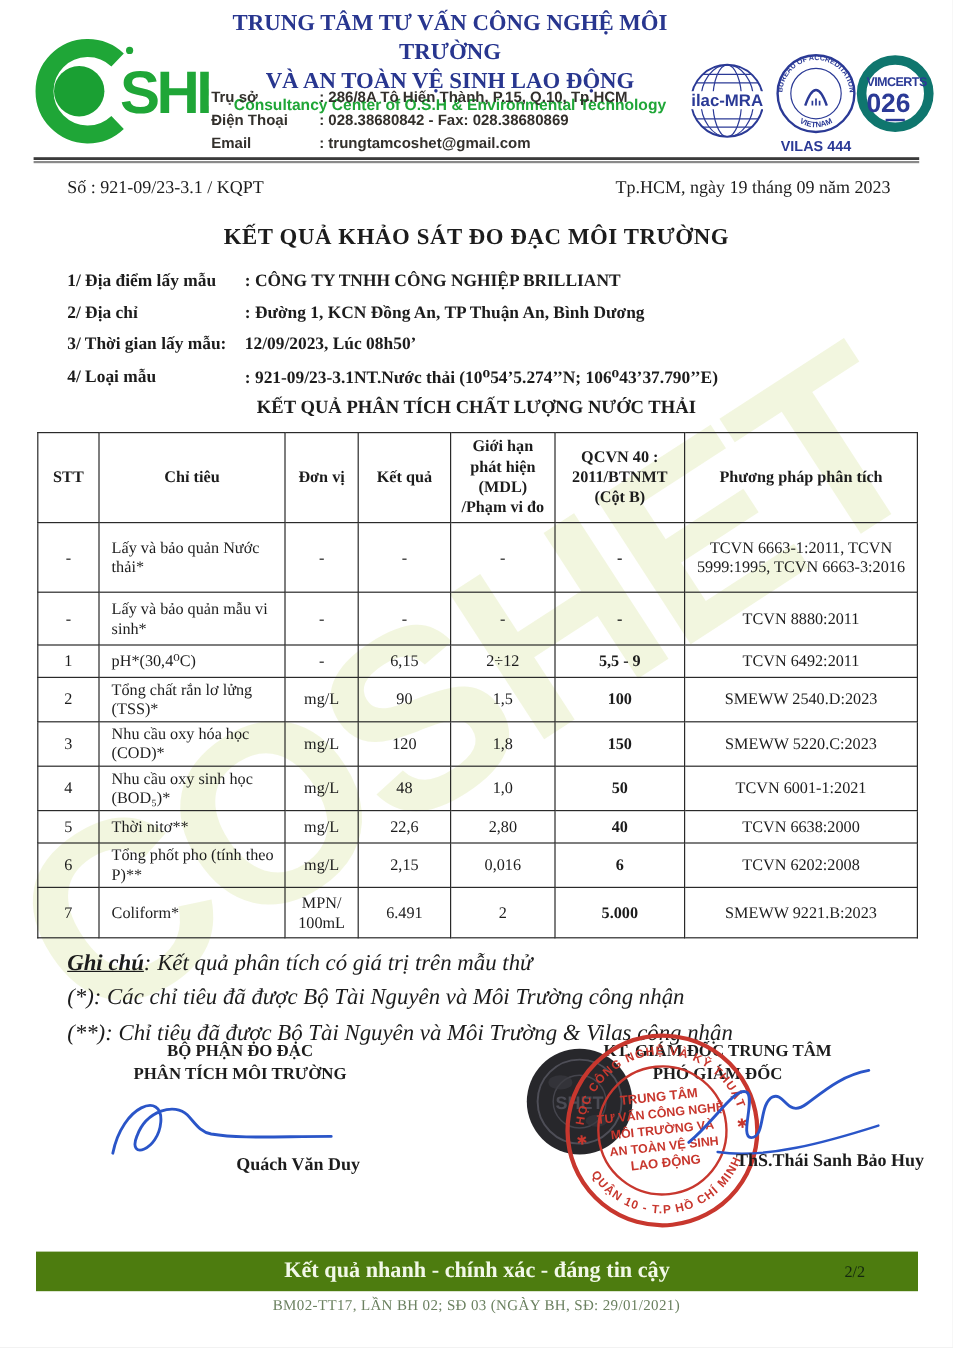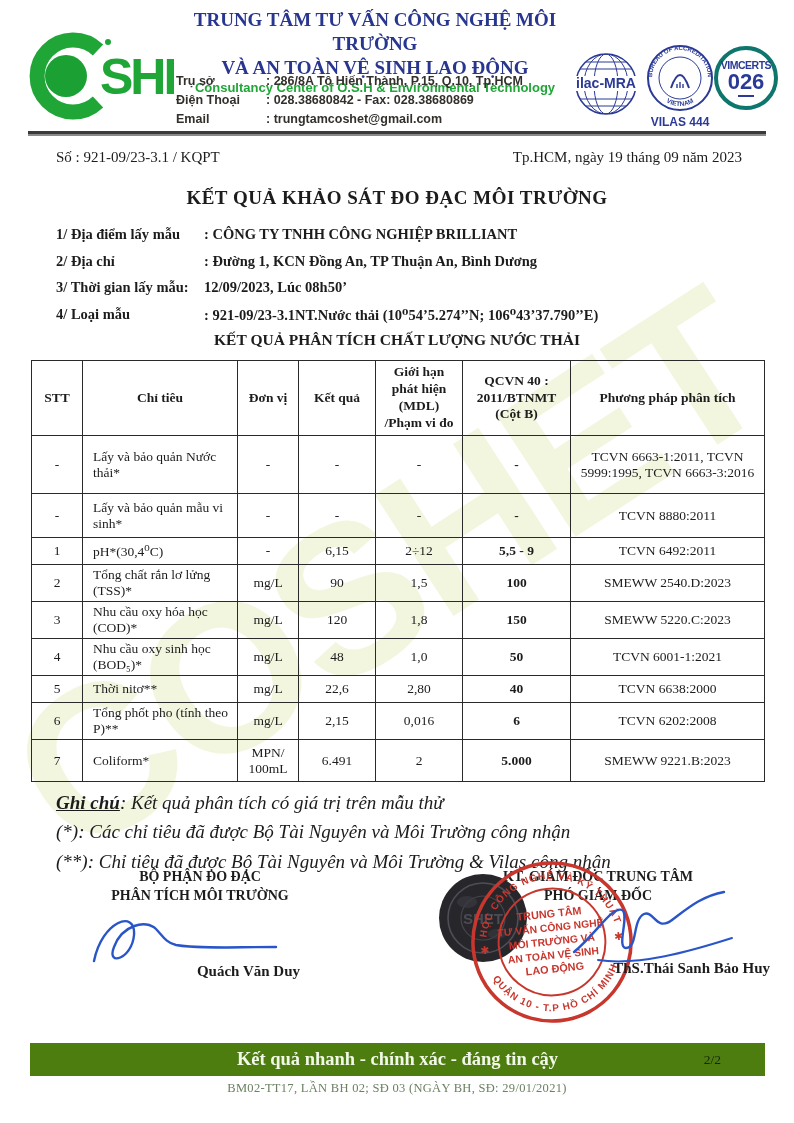--- a/index.html
+++ b/index.html
@@ -13,21 +13,21 @@
   .org-en{font-family:"Liberation Sans",sans-serif;font-weight:bold;font-size:13px;color:#1fa637;margin-top:1px;}
   .contact{position:absolute;left:176px;top:72px;width:400px;
            font-family:"Liberation Sans",sans-serif;font-weight:bold;font-size:12.5px;
            color:#33302c;line-height:1.5;}
   .contact-row{display:flex;}
   .contact-label{width:90px;flex:none;}
 
   .badge-ilac{position:absolute;left:572px;top:48px;width:68px;height:76px;}
   .badge-vilas{position:absolute;left:644px;top:40px;width:72px;height:92px;}
   .badge-vimcerts{position:absolute;left:714px;top:46px;width:64px;height:64px;border-radius:50%;
-                  border:4px solid #0f766e;background:#fff;text-align:center;box-sizing:border-box;}
+                  border:8px solid #0f766e;background:#fff;text-align:left;box-sizing:border-box;}
   .vimcerts-name{font-family:"Liberation Sans",sans-serif;font-weight:bold;font-size:10.5px;color:#2b3a96;margin-top:9px;letter-spacing:-0.5px;}
   .vimcerts-number{font-family:"Liberation Sans",sans-serif;font-weight:bold;font-size:22px;color:#2b3a96;line-height:1;}
   .vimcerts-underline{width:16px;height:2px;background:#2b3a96;margin:2px auto 0;}
 
   .rule{position:absolute;left:28px;top:131px;width:738px;height:5px;
         background:linear-gradient(#3a3a3a 0 50%,#ffffff 50% 62%,#8a8a8a 62% 100%);}
 
   
   .doc-number{position:absolute;left:56px;top:149px;font-size:15px;}
   .doc-date{position:absolute;right:52px;top:149px;font-size:15px;margin-left:12px;}

